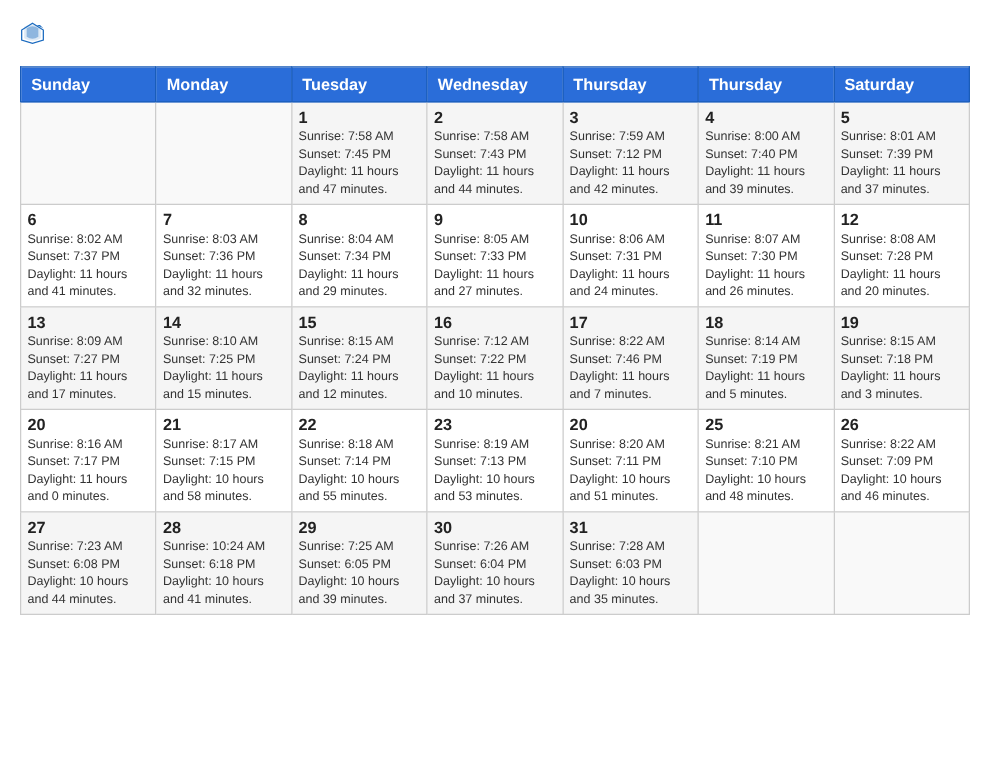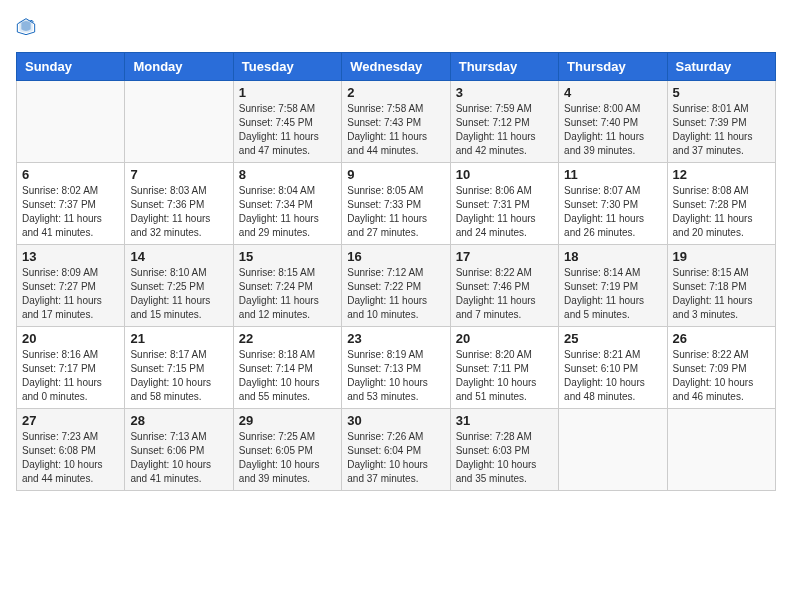--- a/index.html
+++ b/index.html
@@ -335,21 +335,21 @@
         <div class="day-info">
           <span>Sunrise: 8:20 AM</span><br>
           <span>Sunset: 7:11 PM</span><br>
           <span>Daylight: 10 hours and 51 minutes.</span>
         </div>
       </td>
         <td>
         <span class="day-number">25</span>
         <div class="day-info">
           <span>Sunrise: 8:21 AM</span><br>
-          <span>Sunset: 6:10 PM</span><br>
+          <span>Sunset: 7:10 PM</span><br>
           <span>Daylight: 10 hours and 48 minutes.</span>
         </div>
       </td>
         <td>
         <span class="day-number">26</span>
         <div class="day-info">
           <span>Sunrise: 8:22 AM</span><br>
           <span>Sunset: 7:09 PM</span><br>
           <span>Daylight: 10 hours and 46 minutes.</span>
         </div>
@@ -360,22 +360,22 @@
         <span class="day-number">27</span>
         <div class="day-info">
           <span>Sunrise: 7:23 AM</span><br>
           <span>Sunset: 6:08 PM</span><br>
           <span>Daylight: 10 hours and 44 minutes.</span>
         </div>
       </td>
         <td>
         <span class="day-number">28</span>
         <div class="day-info">
-          <span>Sunrise: 7:13 AM</span><br>
-          <span>Sunset: 6:06 PM</span><br>
+          <span>Sunrise: 10:24 AM</span><br>
+          <span>Sunset: 6:18 PM</span><br>
           <span>Daylight: 10 hours and 41 minutes.</span>
         </div>
       </td>
         <td>
         <span class="day-number">29</span>
         <div class="day-info">
           <span>Sunrise: 7:25 AM</span><br>
           <span>Sunset: 6:05 PM</span><br>
           <span>Daylight: 10 hours and 39 minutes.</span>
         </div>

